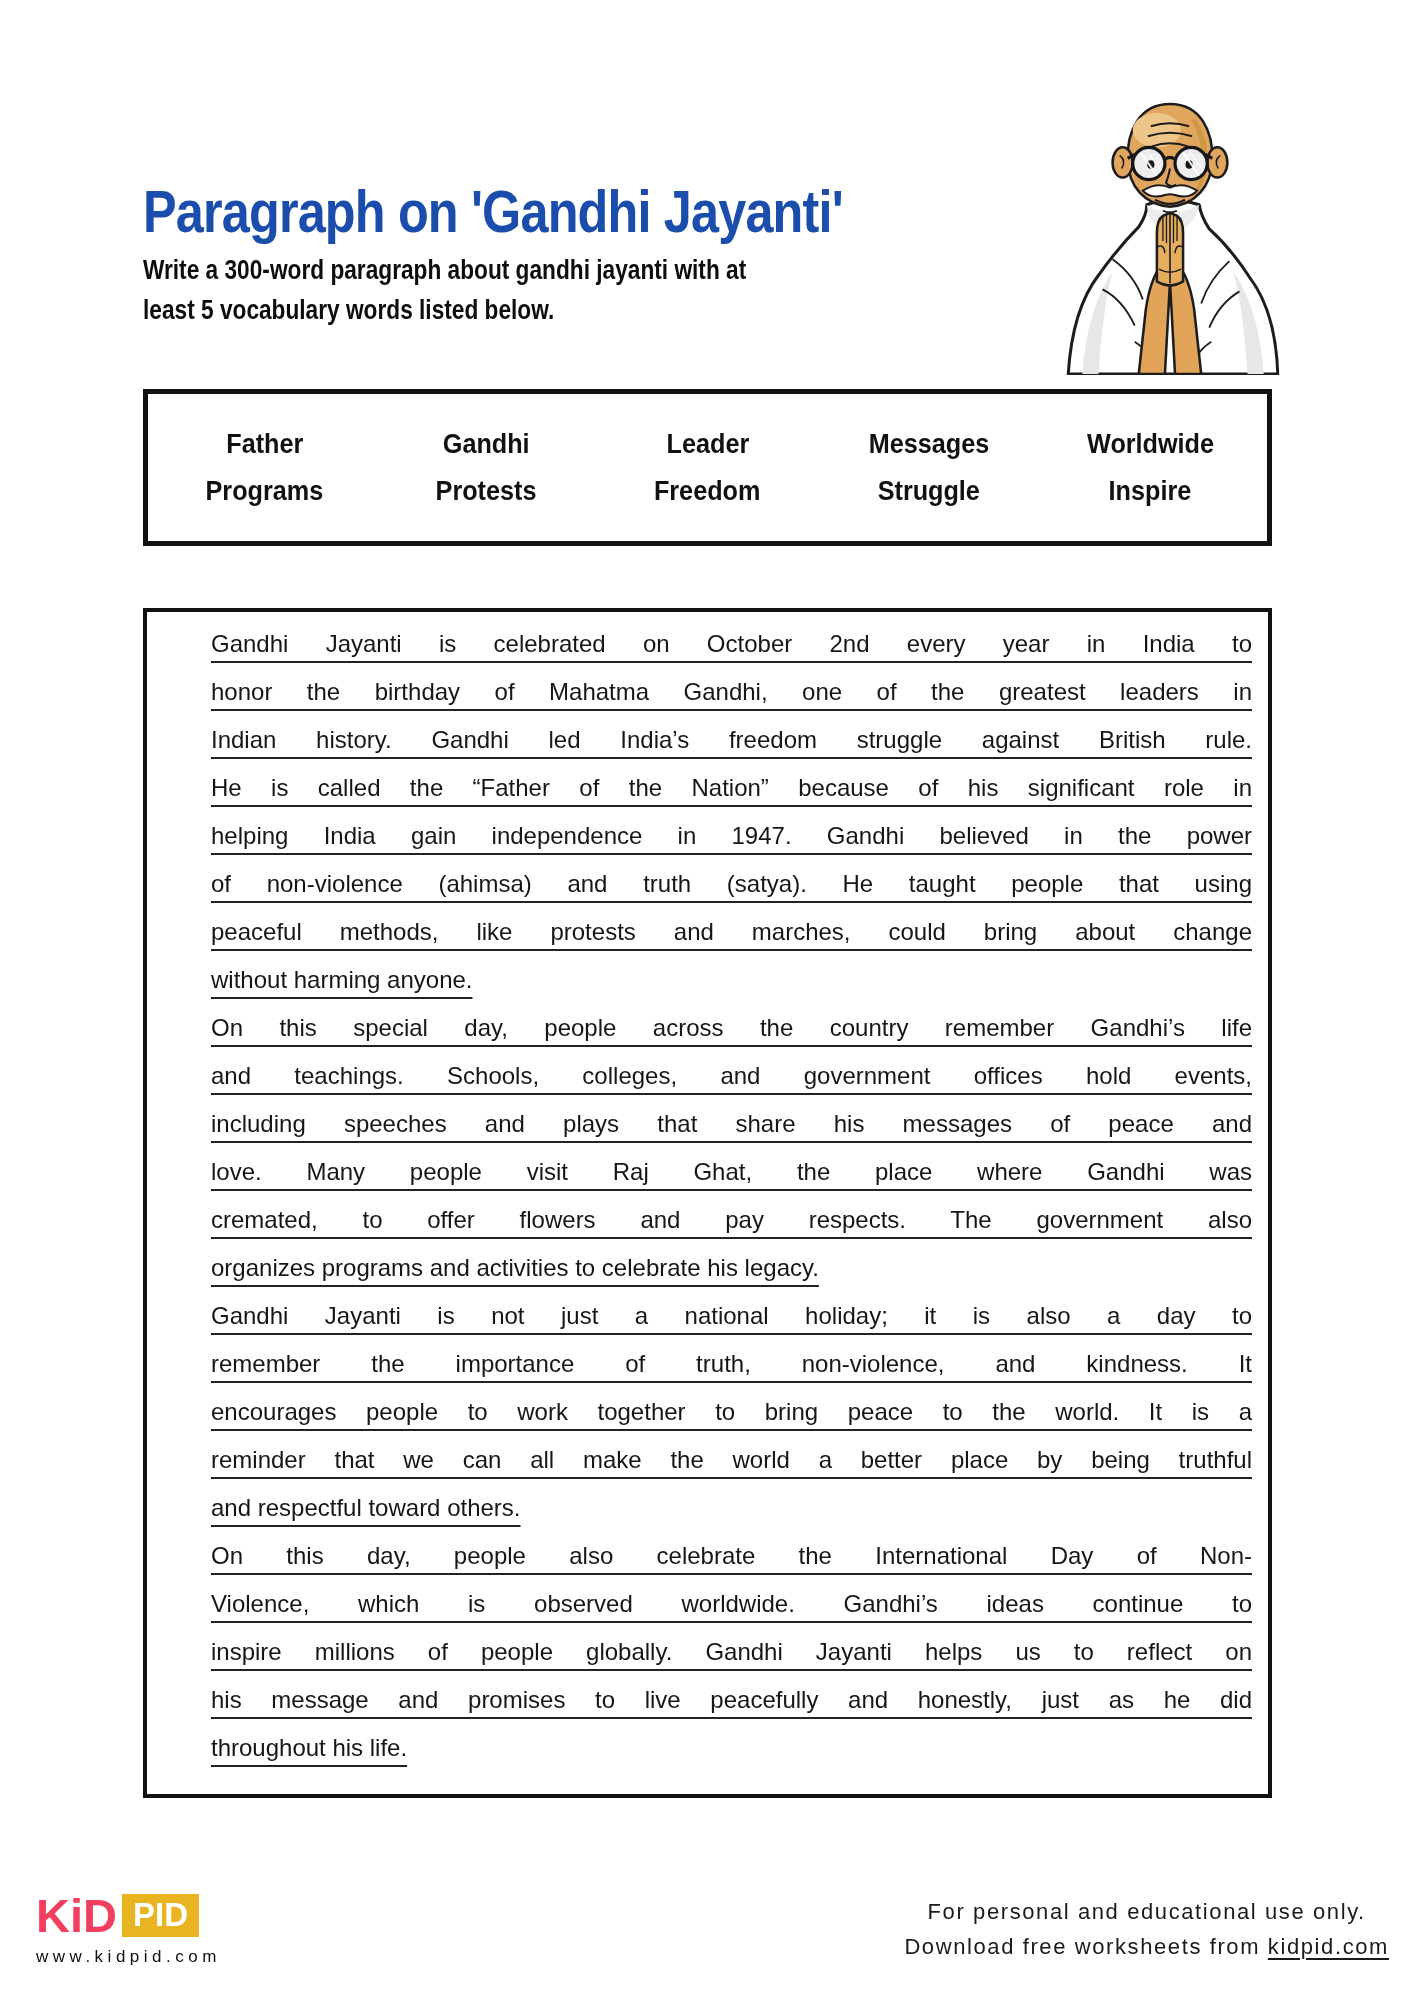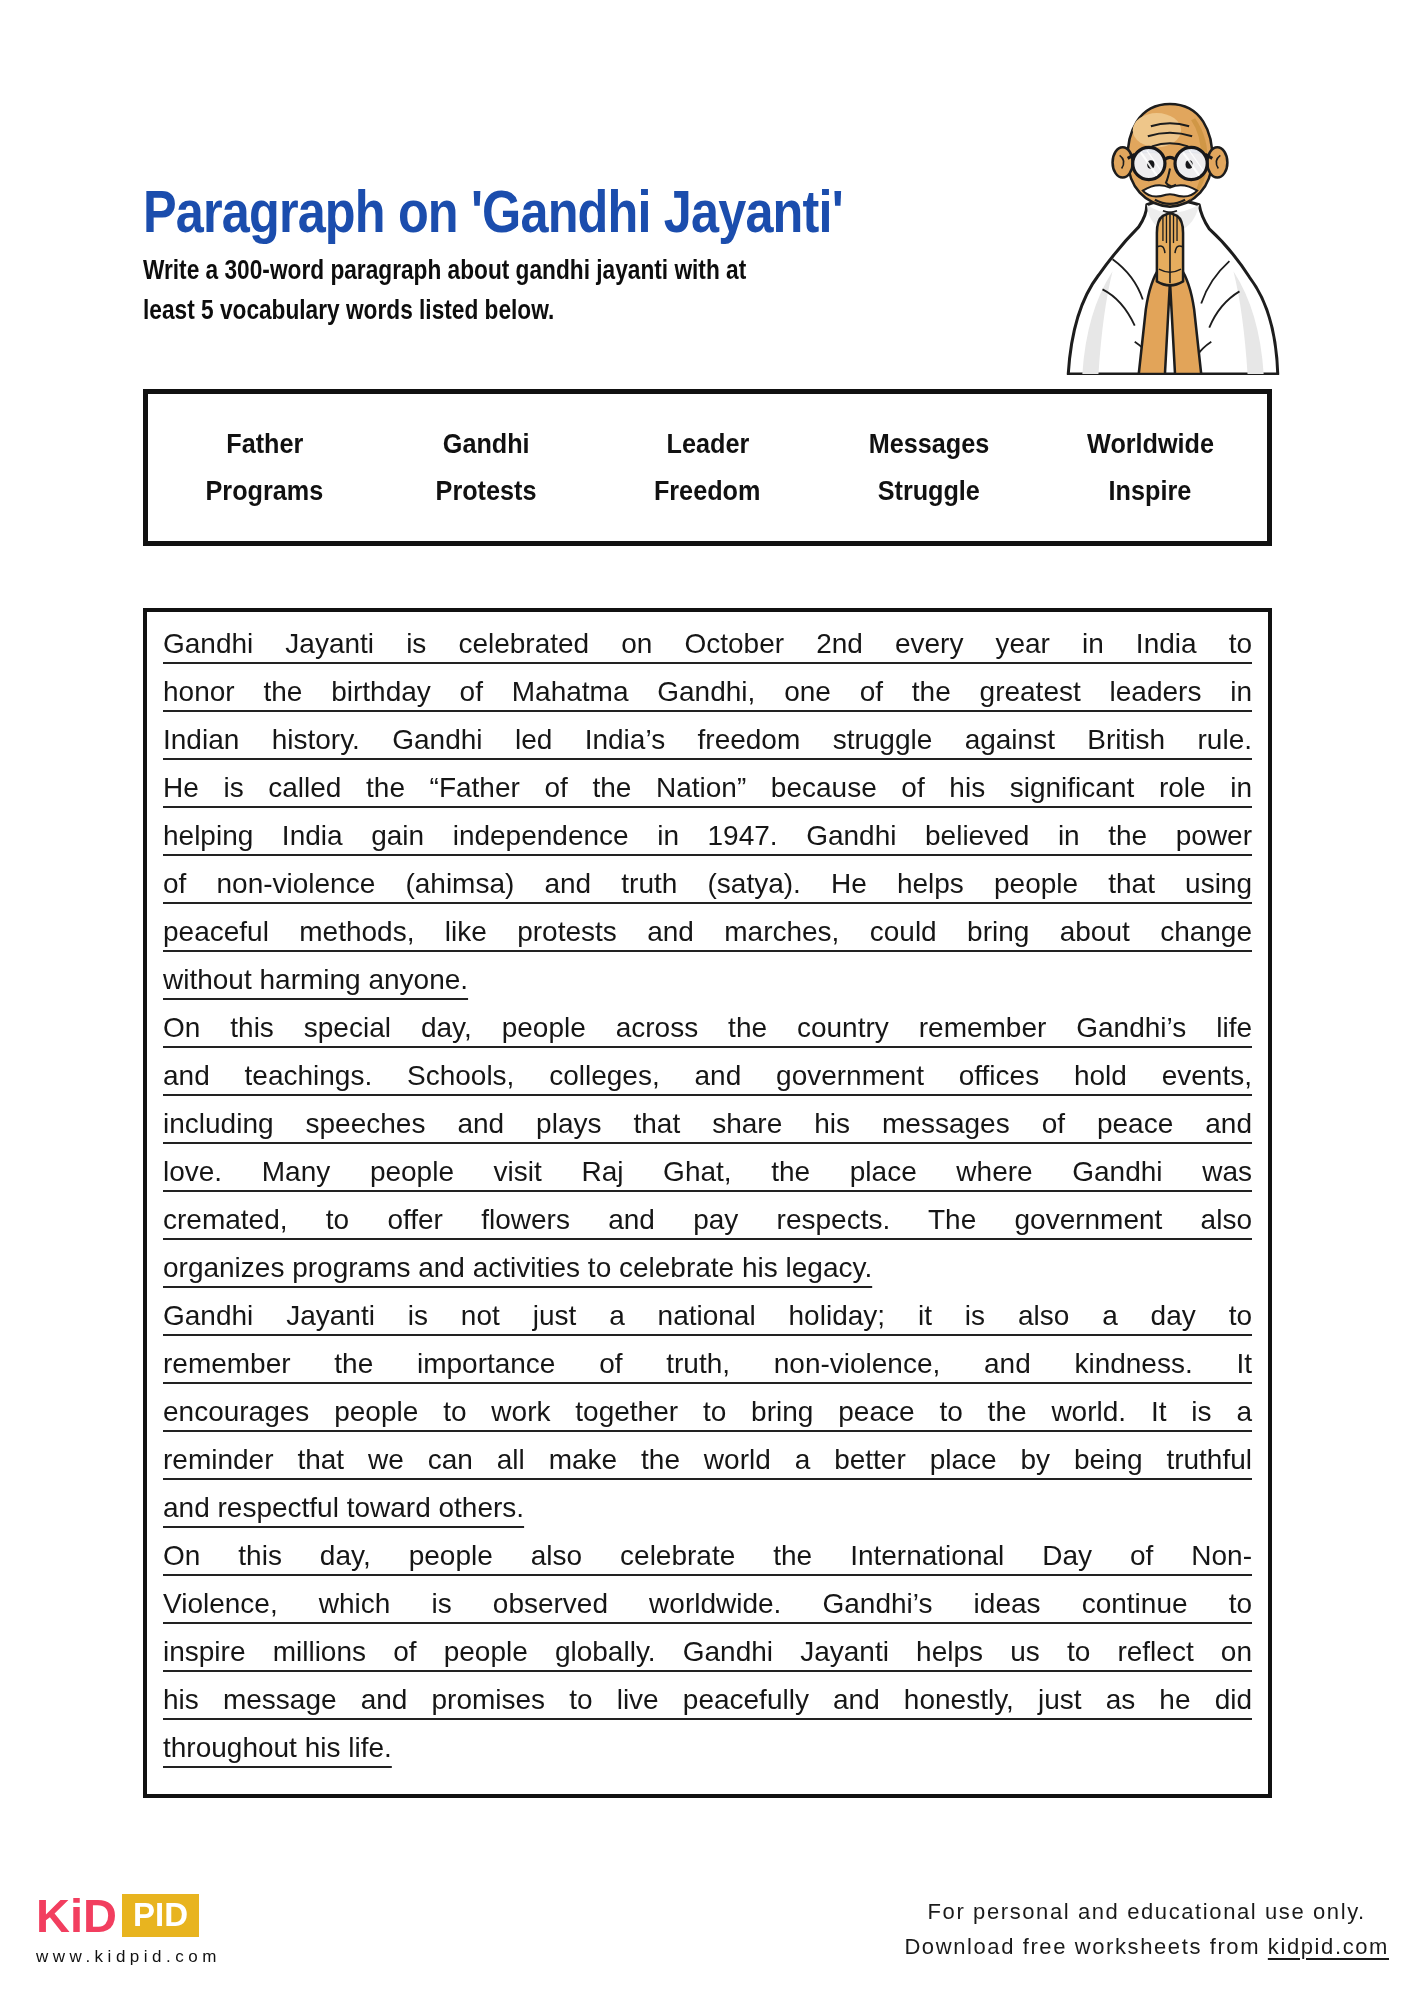--- a/index.html
+++ b/index.html
@@ -22,25 +22,25 @@
     border:5px solid #111; box-sizing:border-box;
     display:grid; grid-template-columns:repeat(5,1fr); grid-template-rows:1fr 1fr;
     align-items:center; justify-items:center; padding:26px 6px;
   }
   .vocab-cell { font-size:28px; font-weight:700; transform:scaleX(0.9); white-space:nowrap; }
   .essay-box {
     position:absolute; left:143px; top:608px; width:1129px; height:1190px;
     border:4px solid #111; box-sizing:border-box; padding:8px 16px 0 16px;
   }
   .line {
-    font-size:28px; line-height:48px; height:48px; color:#161616;
+    font-size:24px; line-height:48px; height:48px; color:#161616;
     text-align:justify; text-align-last:justify;
     text-decoration:underline; text-decoration-thickness:2px;
     text-underline-offset:9px; text-decoration-color:#222;
-    overflow:visible; white-space:normal;
+    overflow:visible; white-space:normal;margin-left:48px;
   }
   .line.para-last { text-align-last:left; }
   .gandhi { position:absolute; left:1042px; top:98px; width:262px; height:277px; }
   .logo { position:absolute; left:36px; top:1892px; }
   .logo-row { display:flex; align-items:center; }
   .logo-kid { font-size:47px; font-weight:800; letter-spacing:0; line-height:1; }
   .logo-pid {
     font-size:33px; font-weight:800; color:#fff; line-height:1;
     padding:4px 11px 6px; border-radius:0; margin-left:5px;
   }
@@ -137,21 +137,21 @@
       <div class="vocab-cell">Struggle</div>
       <div class="vocab-cell">Inspire</div>
     </div>
 
   <div class="essay-box" id="essay-box">
       <div class="line">Gandhi Jayanti is celebrated on October 2nd every year in India to</div>
       <div class="line">honor the birthday of Mahatma Gandhi, one of the greatest leaders in</div>
       <div class="line">Indian history. Gandhi led India’s freedom struggle against British rule.</div>
       <div class="line">He is called the “Father of the Nation” because of his significant role in</div>
       <div class="line">helping India gain independence in 1947. Gandhi believed in the power</div>
-      <div class="line">of non-violence (ahimsa) and truth (satya). He helps people that using</div>
+      <div class="line">of non-violence (ahimsa) and truth (satya). He taught people that using</div>
       <div class="line">peaceful methods, like protests and marches, could bring about change</div>
       <div class="line para-last">without harming anyone.</div>
       <div class="line">On this special day, people across the country remember Gandhi’s life</div>
       <div class="line">and teachings. Schools, colleges, and government offices hold events,</div>
       <div class="line">including speeches and plays that share his messages of peace and</div>
       <div class="line">love. Many people visit Raj Ghat, the place where Gandhi was</div>
       <div class="line">cremated, to offer flowers and pay respects. The government also</div>
       <div class="line para-last">organizes programs and activities to celebrate his legacy.</div>
       <div class="line">Gandhi Jayanti is not just a national holiday; it is also a day to</div>
       <div class="line">remember the importance of truth, non-violence, and kindness. It</div>

